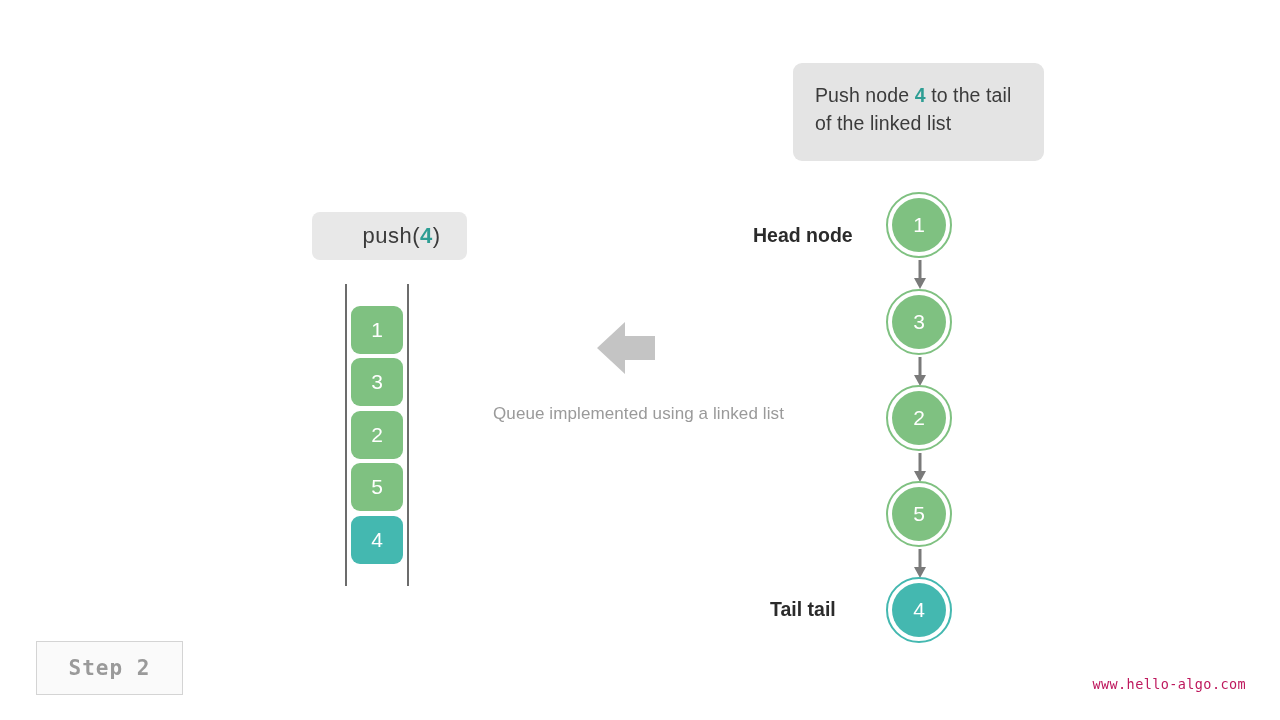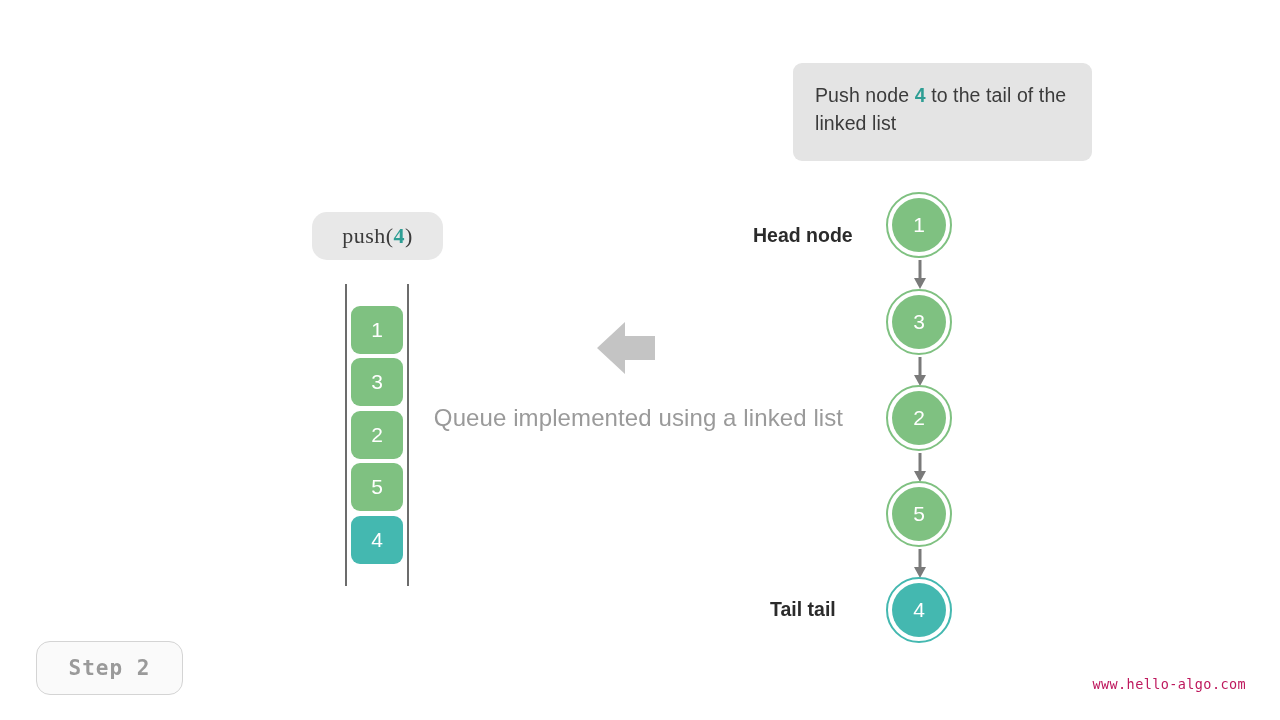--- a/index.html
+++ b/index.html
@@ -14,21 +14,21 @@
     overflow: hidden;
     font-family: "Liberation Sans", sans-serif;
     -webkit-font-smoothing: antialiased;
   }
 
   
   #description-callout {
     position: absolute;
     left: 793px;
     top: 63px;
-    width: 299px;
+    width: 251px;
     height: 98px;
     background: #e4e4e4;
     border-radius: 9px;
     box-sizing: border-box;
     padding: 18px 22px 0 22px;
   }
   #description-callout .desc-text {
     font-size: 19.5px;
     line-height: 28px;
     color: #3b3b3b;
@@ -40,28 +40,29 @@
   }
 
   
   #operation-label {
     position: absolute;
     left: 312px;
     top: 212px;
     width: 131px;
     height: 48px;
     background: #e8e8e8;
-    border-radius: 15px;
-    display: flex;
-    align-items: center;
-    justify-content: center;
-    font-family: Liberation Serif, serif;
+    border-radius: 8px;
+    display: flex;
+    align-items: center;
+    justify-content: center;
+    font-family: Liberation Sans, sans-serif;
     font-size: 22px;
     color: #3b3b3b;
     letter-spacing: 0.5px;
+    padding-left: 24px;
   }
   #operation-label .op-arg {
     color: #2e9e94;
     font-weight: bold;
   }
 
   
   #queue-column {
     position: absolute;
     left: 344px;
@@ -102,21 +103,21 @@
     width: 60px;
     height: 54px;
   }
   #transform-arrow svg { display: block; }
   #structure-caption {
     position: absolute;
     left: 396px;
     top: 404px;
     width: 485px;
     text-align: center;
-    font-size: 24px;
+    font-size: 17px;
     color: #9a9a9a;
     letter-spacing: 0.1px;
   }
 
   
   #linked-list {
     position: absolute;
     left: 886px;
     top: 192px;
     width: 68px;
@@ -168,21 +169,21 @@
   #tail-node-label { left: 770px; top: 598px; }
 
   
   #step-badge {
     position: absolute;
     left: 36px;
     top: 641px;
     width: 145px;
     height: 52px;
     border: 1px solid #d4d4d4;
-    border-radius: 14px;
+    border-radius: 0;
     background: #fafafa;
     display: flex;
     align-items: center;
     justify-content: center;
     font-family: "DejaVu Sans Mono", monospace;
     font-size: 21px;
     font-weight: bold;
     color: #9a9a9a;
     letter-spacing: 1px;
   }

